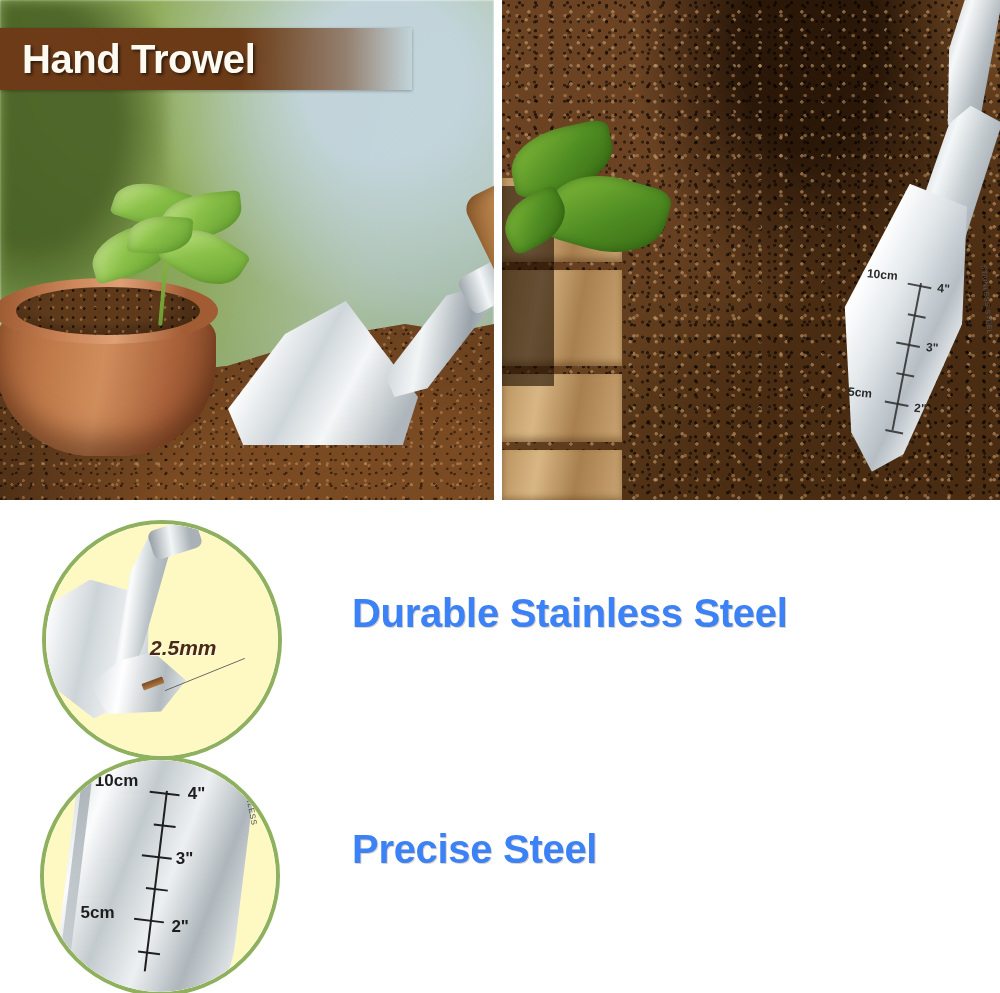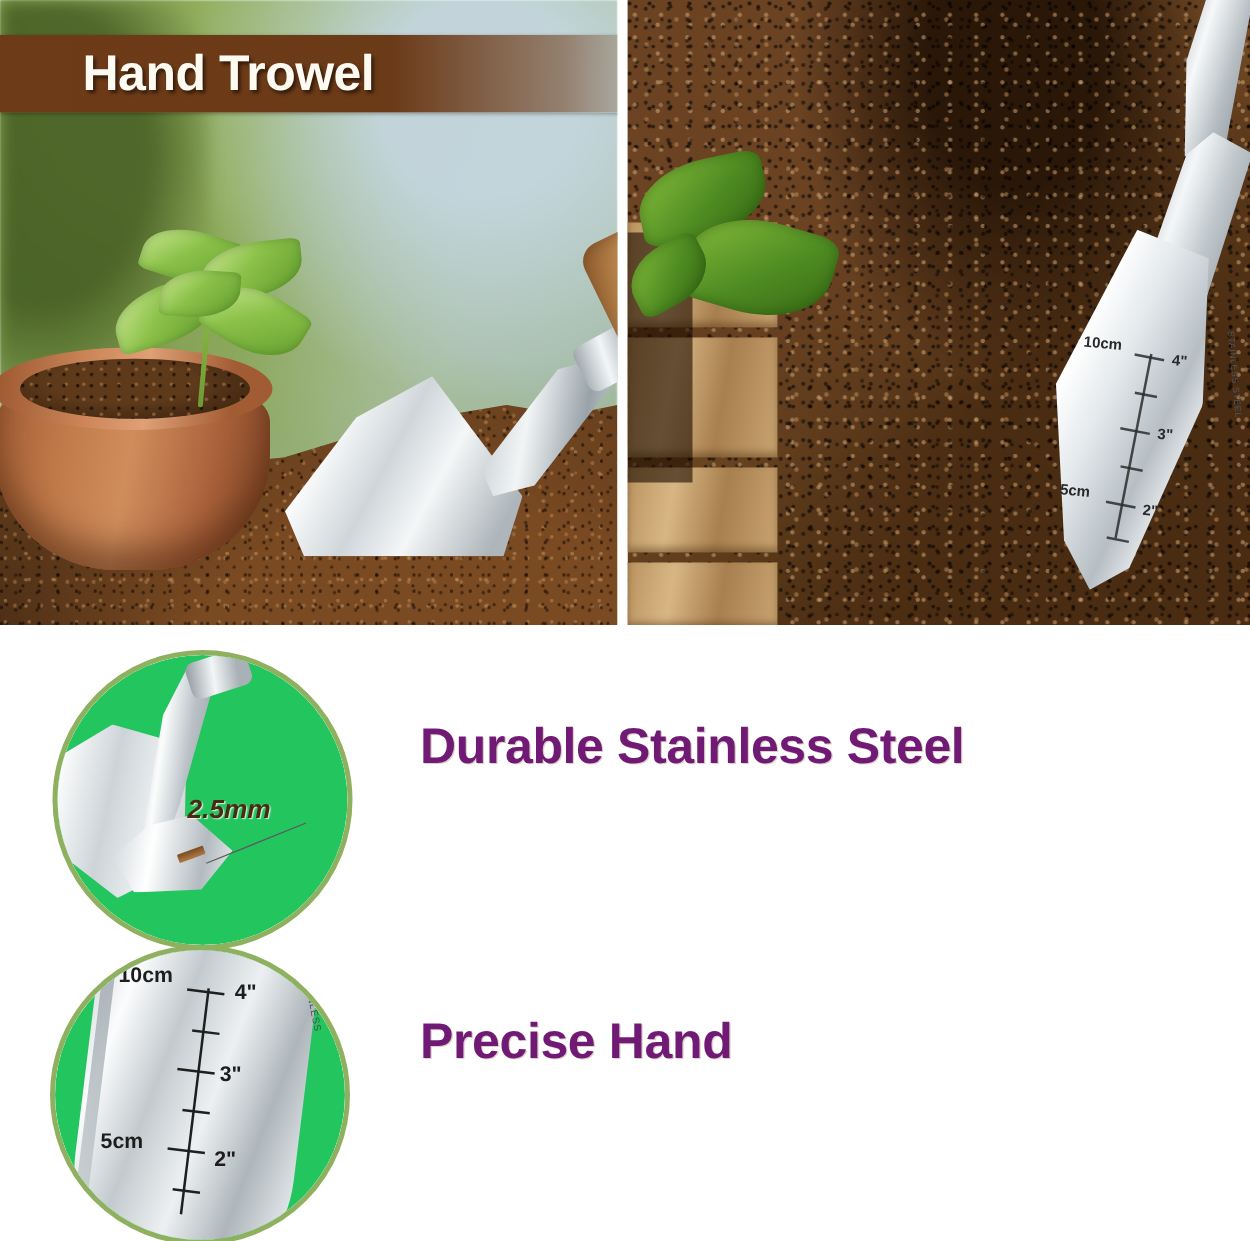--- a/index.html
+++ b/index.html
@@ -136,34 +136,34 @@
   .sr-line{position:absolute;left:52px;width:1.6px;background:#2c2c2c;opacity:.85;}
   .sr-tick{position:absolute;height:2px;background:#2c2c2c;opacity:.85;}
   .sr-lab{position:absolute;font-family:"Liberation Sans",sans-serif;font-size:12px;color:#2a2a2a;
     font-weight:600;white-space:nowrap;transform:rotate(-6deg);}
   .sr-brand{position:absolute;left:86px;top:6px;font-size:7px;letter-spacing:.5px;color:#55585a;
     transform:rotate(74deg);white-space:nowrap;}
 
   
   .banner{position:absolute;height:62px;display:flex;align-items:center;
     box-shadow:0 1px 3px rgba(0,0,0,.3);}
-  .banner.left{left:0;top:28px;width:494px;
-    background:linear-gradient(90deg,#6e3b18 0%,#6b3a17 58%,rgba(110,59,24,.55) 84%,rgba(110,59,24,0) 100%);padding-left:44px;}
+  .banner.left{left:0;top:28px;width:412px;
+    background:linear-gradient(90deg,#6e3b18 0%,#6b3a17 58%,rgba(110,59,24,.55) 84%,rgba(110,59,24,0) 100%);}
   .banner-txt{color:#fdfaf2;font-size:40px;font-weight:bold;letter-spacing:-.4px;
     text-shadow:2px 2px 3px rgba(0,0,0,.55);white-space:nowrap;}
   .banner.left .banner-txt{margin-left:22px;}
 
   
   .features{position:absolute;left:0;top:500px;width:1000px;height:493px;background:#fff;}
 
   .circle{position:absolute;border-radius:50%;border:4px solid #8fb15f;overflow:hidden;background:#fff;}
   .c1{left:42px;top:520px;width:232px;height:232px;}
   .c2{left:40px;top:756px;width:232px;height:232px;}
 
-  .c-inner{position:absolute;inset:0;border-radius:50%;overflow:hidden;background:#22c55e;}
+  .c-inner{position:absolute;inset:0;border-radius:50%;overflow:hidden;background:#fef9c3;}
 
   
   .cl-blade{position:absolute;left:-18px;top:56px;width:128px;height:138px;
     background:linear-gradient(110deg,#f1f4f5 0%,#ffffff 18%,#cdd4d8 46%,#eef1f2 70%,#aab2b8 100%);
     clip-path:polygon(56% 0,100% 18%,88% 86%,44% 100%,4% 62%,10% 18%);
     transform:rotate(-8deg);}
   .cl-neck{position:absolute;left:62px;top:12px;width:66px;height:150px;
     background:linear-gradient(98deg,#9aa3a9,#fbfdfd 34%,#b9c1c6 60%,#8a9399);
     clip-path:polygon(62% 0,94% 10%,54% 72%,30% 100%,10% 86%,34% 24%);}
   .cl-foot{position:absolute;left:44px;top:128px;width:96px;height:62px;
@@ -187,21 +187,21 @@
   .s-line{position:absolute;left:58px;width:1.8px;background:#1f1f1f;}
   .s-tick{position:absolute;height:2.2px;background:#1f1f1f;}
   .s-lab{position:absolute;font-size:17px;color:#1d1d1d;font-weight:600;white-space:nowrap;transform:rotate(-7deg);}
   .s-brand{position:absolute;left:118px;top:4px;font-size:8px;color:#4a4d4f;letter-spacing:.6px;
     transform:rotate(72deg);white-space:nowrap;}
 
   
   .feat{position:absolute;left:336px;width:640px;}
   .f1{top:576px;}
   .f2{top:812px;}
-  .feat h2{margin:0;font-size:40px;font-weight:bold;color:#701a75;letter-spacing:-.3px;
+  .feat h2{margin:16px;font-size:40px;font-weight:bold;color:#3b82f6;letter-spacing:-.3px;
     text-shadow:1px 1px 0 rgba(120,70,34,.25);line-height:1.08;}
   .feat p{margin:6px 0 0 0;font-size:25px;color:#93a86e;line-height:1.22;font-weight:400;}
 </style>
 </head>
 <body>
 
 <div id="page">
 
   <div class="photo-row">
 
@@ -318,16 +318,16 @@
         <div class="s-brand">STAINLESS</div>
       </div>
     </div>
   </div>
 
   <div class="feat f1">
     <h2>Durable Stainless Steel</h2>
   </div>
 
   <div class="feat f2">
-    <h2>Precise Hand</h2>
+    <h2>Precise Steel</h2>
   </div>
 
 </div>
 
 </body></html>

